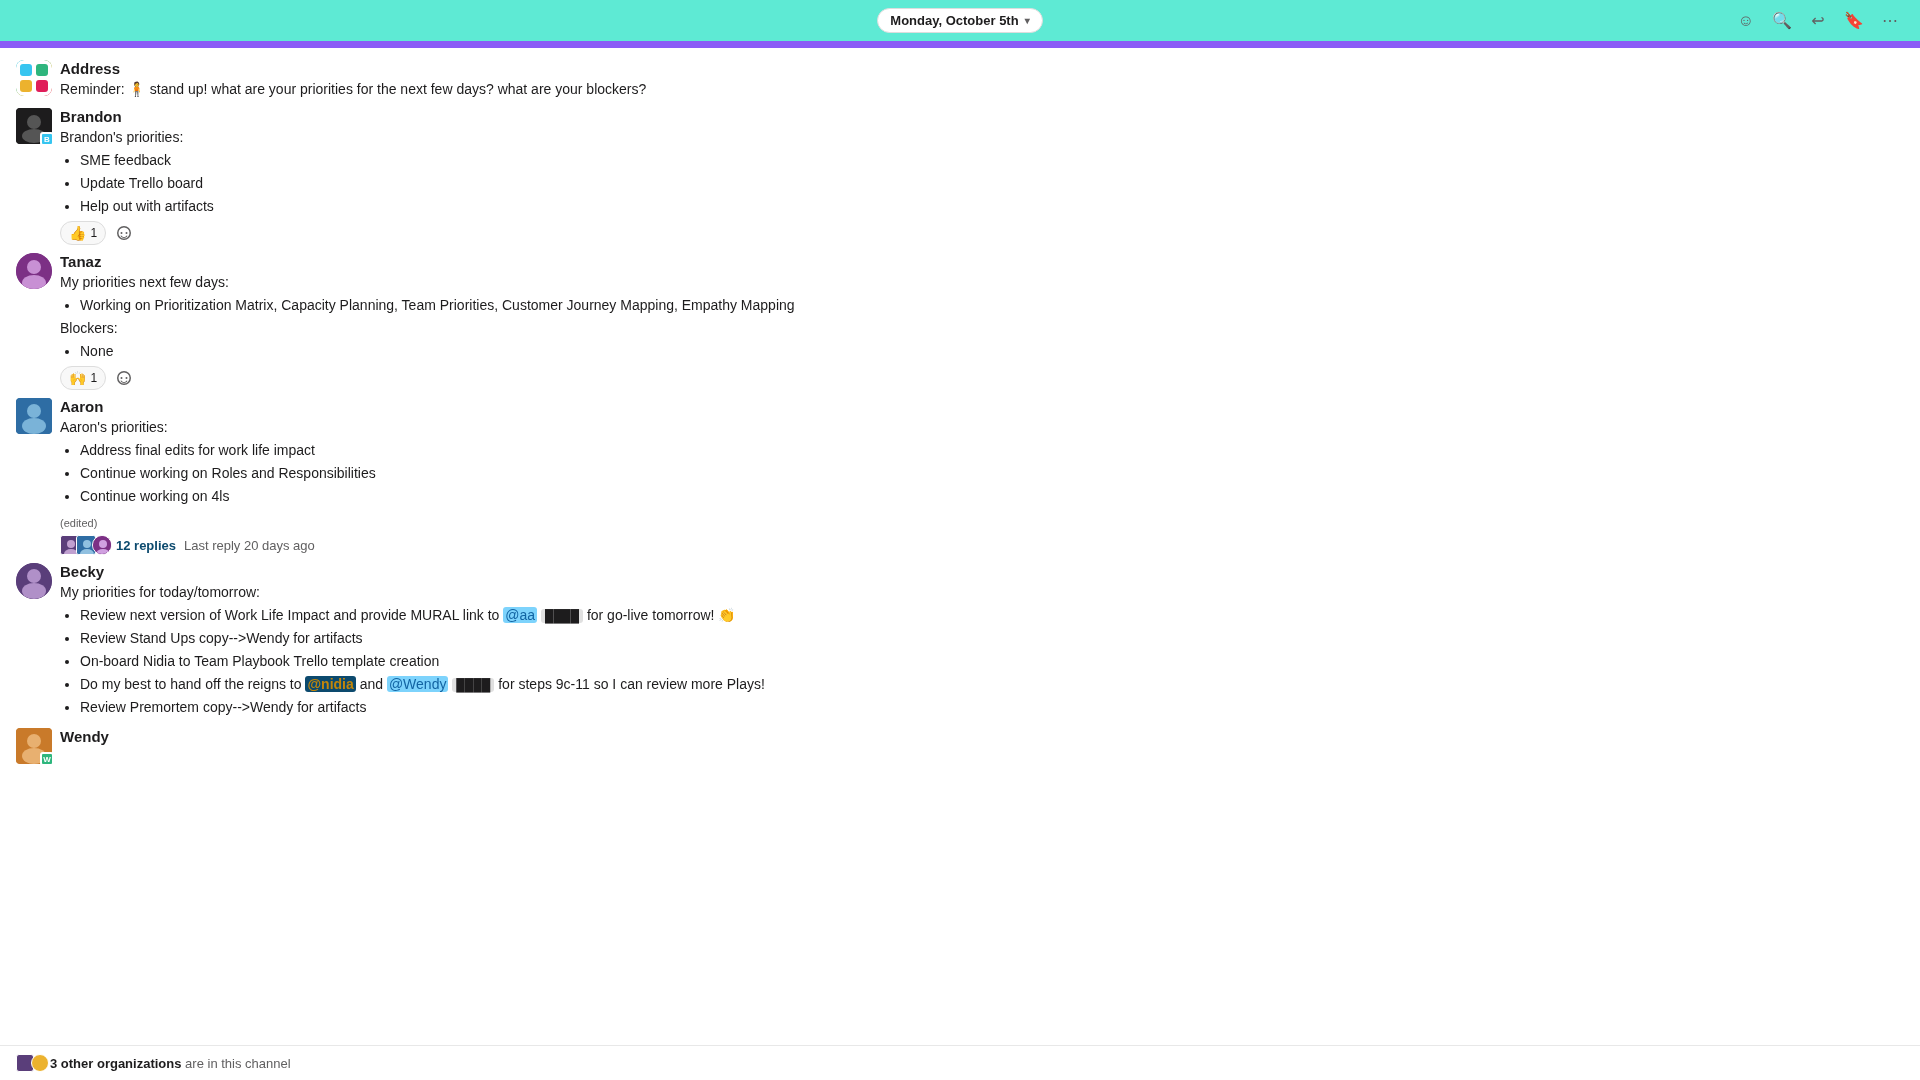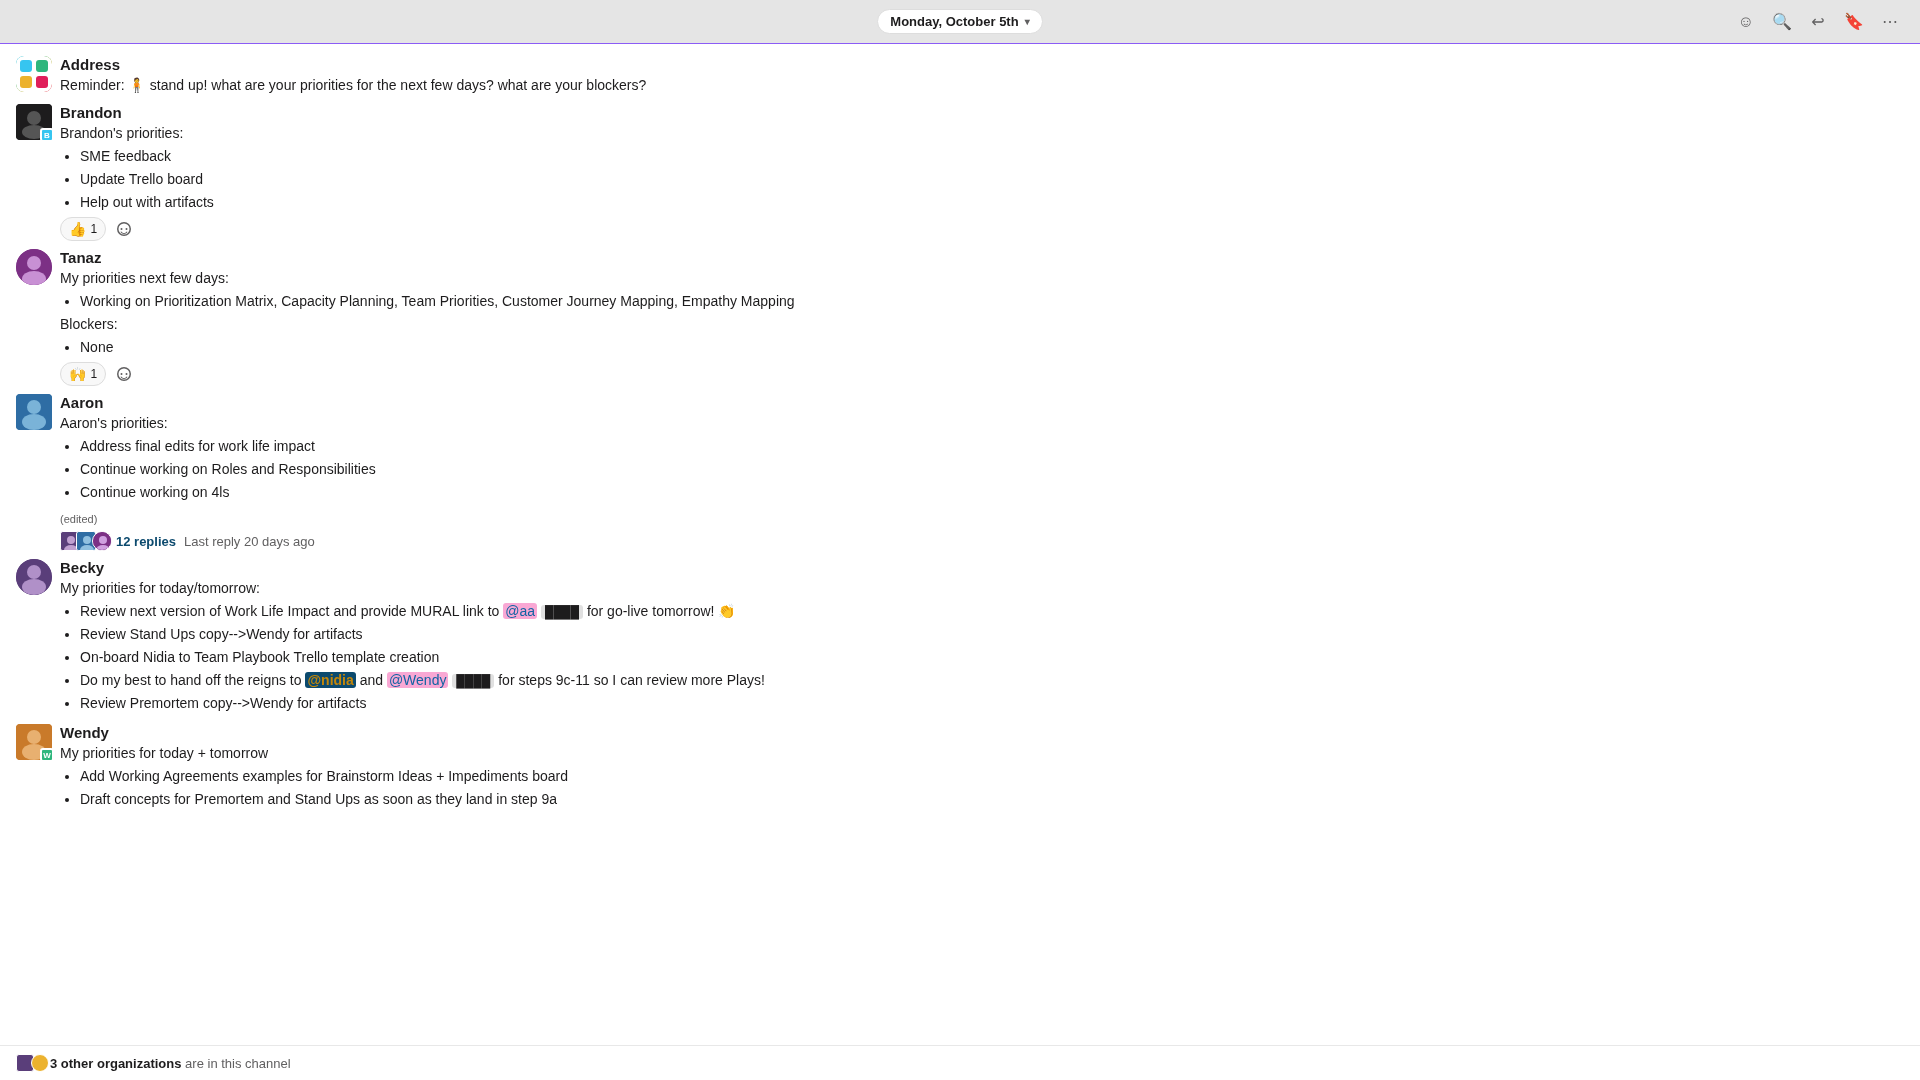--- a/index.html
+++ b/index.html
@@ -14,23 +14,23 @@
       display: flex;
       flex-direction: column;
     }
 
     
     .top-bar {
       display: flex;
       align-items: center;
       justify-content: center;
       padding: 8px 16px;
-      border-bottom: 1px solid #8b5cf6;
+      border-bottom: 7px solid #8b5cf6;
       position: relative;
-      background: #e5e5e5;
+      background: #5eead4;
       min-height: 44px;
     }
     .date-pill {
       display: flex;
       align-items: center;
       gap: 6px;
       border: 1px solid #ddd;
       border-radius: 20px;
       padding: 4px 12px;
       font-size: 13px;
@@ -191,21 +191,21 @@
 
     
     .mention {
       background: #0c4a6e;
       color: #c2860a;
       border-radius: 3px;
       padding: 0 2px;
       font-weight: 700;
     }
     .mention-blue {
-      background: #f9a8d4;
+      background: #7dd3fc;
       color: #1264a3;
       border-radius: 3px;
       padding: 0 2px;
       font-weight: 500;
     }
 
     
     .bottom-bar {
       padding: 8px 16px;
       border-top: 1px solid #e8e8e8;
@@ -424,27 +424,20 @@
           <circle cx="18" cy="13" r="7" fill="#e8b070"></circle>
           <ellipse cx="18" cy="28" rx="12" ry="8" fill="#e8b070"></ellipse>
         </svg>
       </div>
       <div class="avatar-badge" style="background:#2eb67d;">W</div>
     </div>
     <div class="message-content">
       <div class="message-header">
         <span class="sender-name">Wendy</span>
       </div>
-      <div class="message-text">
-        My priorities for today + tomorrow
-        <ul>
-          <li>Add Working Agreements examples for Brainstorm Ideas + Impediments board</li>
-          <li>Draft concepts for Premortem and Stand Ups as soon as they land in step 9a</li>
-        </ul>
-      </div>
     </div>
   </div>
 
 </div>
 
 <div class="bottom-bar">
   <div class="bottom-orgs">
     <div class="org-avatars">
       <div style="width:18px;height:18px;border-radius:3px;background:#5a3e7a;margin-right:-3px;border:1px solid #fff;"></div>
       <div style="width:18px;height:18px;border-radius:50%;background:#ecb22e;margin-right:-3px;border:1px solid #fff;"></div>

